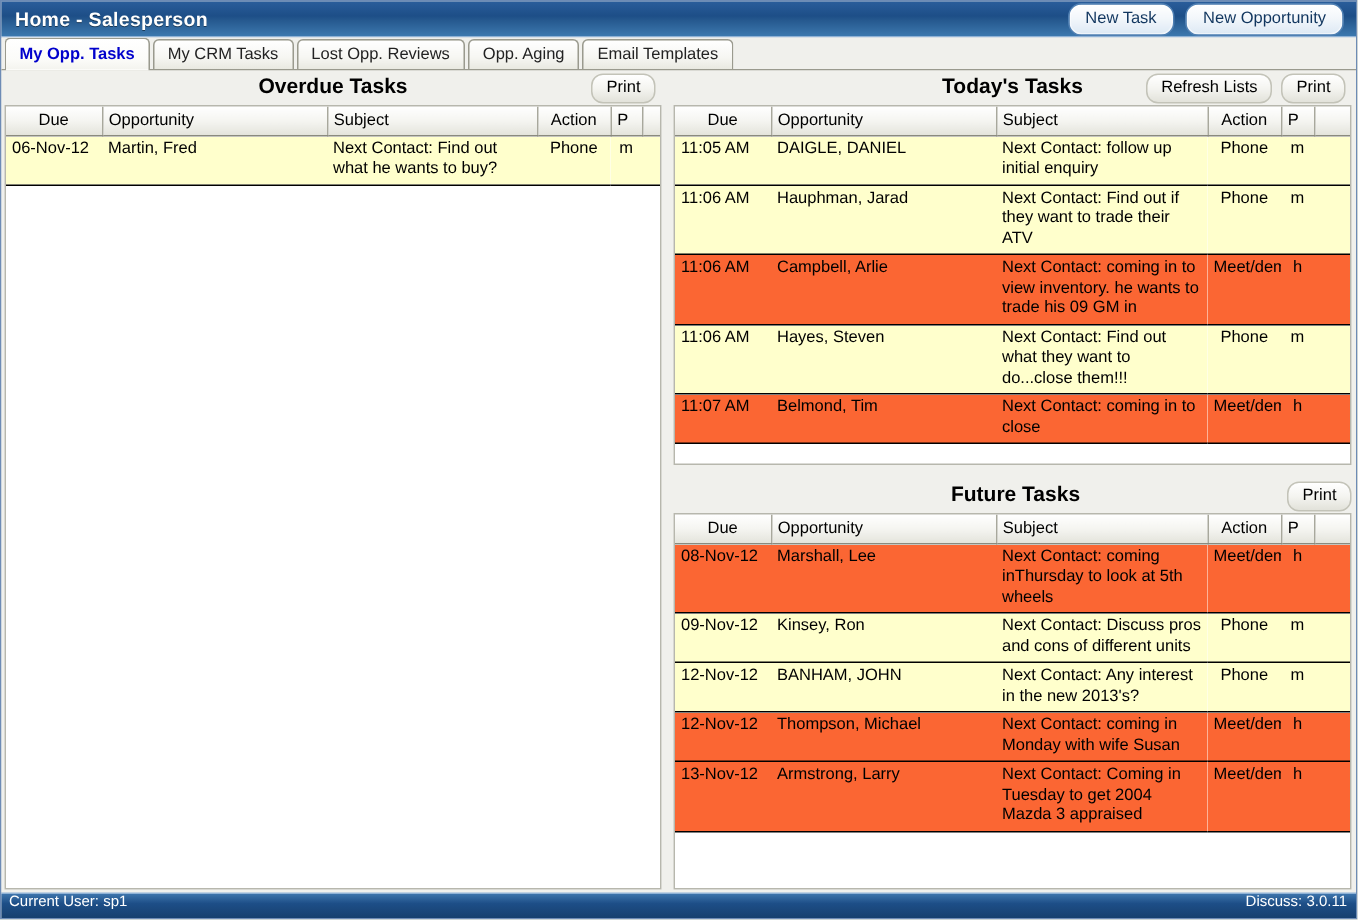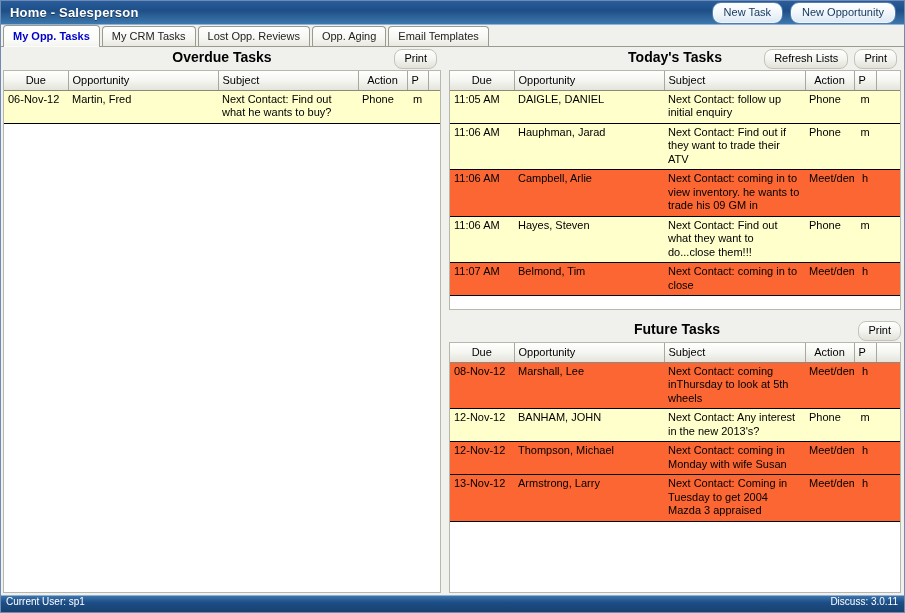--- a/index.html
+++ b/index.html
@@ -143,21 +143,21 @@
     line-height: 13.5px;
     font-size: 11px;
     overflow: hidden;
   }
   tbody tr.row-yellow td { background: #ffffcc; }
   tbody tr.row-orange td { background: #fb6633; }
 
   td.c-due { text-align: left; white-space: nowrap; padding-left: 5px; }
   td.c-opp { white-space: nowrap; padding-left: 6px; }
   td.c-subj { padding-left: 6px; }
-  td.c-action { text-align: left; padding-left: 2px; padding-right: 2px; }
+  td.c-action { text-align: center; padding-left: 2px; padding-right: 2px; }
   td.c-p { text-align: center; }
   td.c-end { }
 
   
   #statusbar {
     position: absolute; left: 0; bottom: 0; width: 903px; height: 17px;
     background: linear-gradient(to bottom, #3d74ab 0%, #1d4e87 40%, #17406f 100%);
     display: flex; 
     border-top: 1px solid #8fb2d6;
   }
@@ -332,20 +332,28 @@
           <tbody id="future-body">
               <tr class="row-orange">
                 <td class="c-due">08-Nov-12</td>
                 <td class="c-opp">Marshall, Lee</td>
                 <td class="c-subj">Next Contact: coming inThursday to look at 5th wheels</td>
                 <td class="c-action">Meet/demo</td>
                 <td class="c-p">h</td>
                 <td class="c-end"></td>
               </tr>
               <tr class="row-yellow">
+                <td class="c-due">09-Nov-12</td>
+                <td class="c-opp">Kinsey, Ron</td>
+                <td class="c-subj">Next Contact: Discuss pros and cons of different units</td>
+                <td class="c-action">Phone</td>
+                <td class="c-p">m</td>
+                <td class="c-end"></td>
+              </tr>
+              <tr class="row-yellow">
                 <td class="c-due">12-Nov-12</td>
                 <td class="c-opp">BANHAM, JOHN</td>
                 <td class="c-subj">Next Contact: Any interest in the new 2013's?</td>
                 <td class="c-action">Phone</td>
                 <td class="c-p">m</td>
                 <td class="c-end"></td>
               </tr>
               <tr class="row-orange">
                 <td class="c-due">12-Nov-12</td>
                 <td class="c-opp">Thompson, Michael</td>

